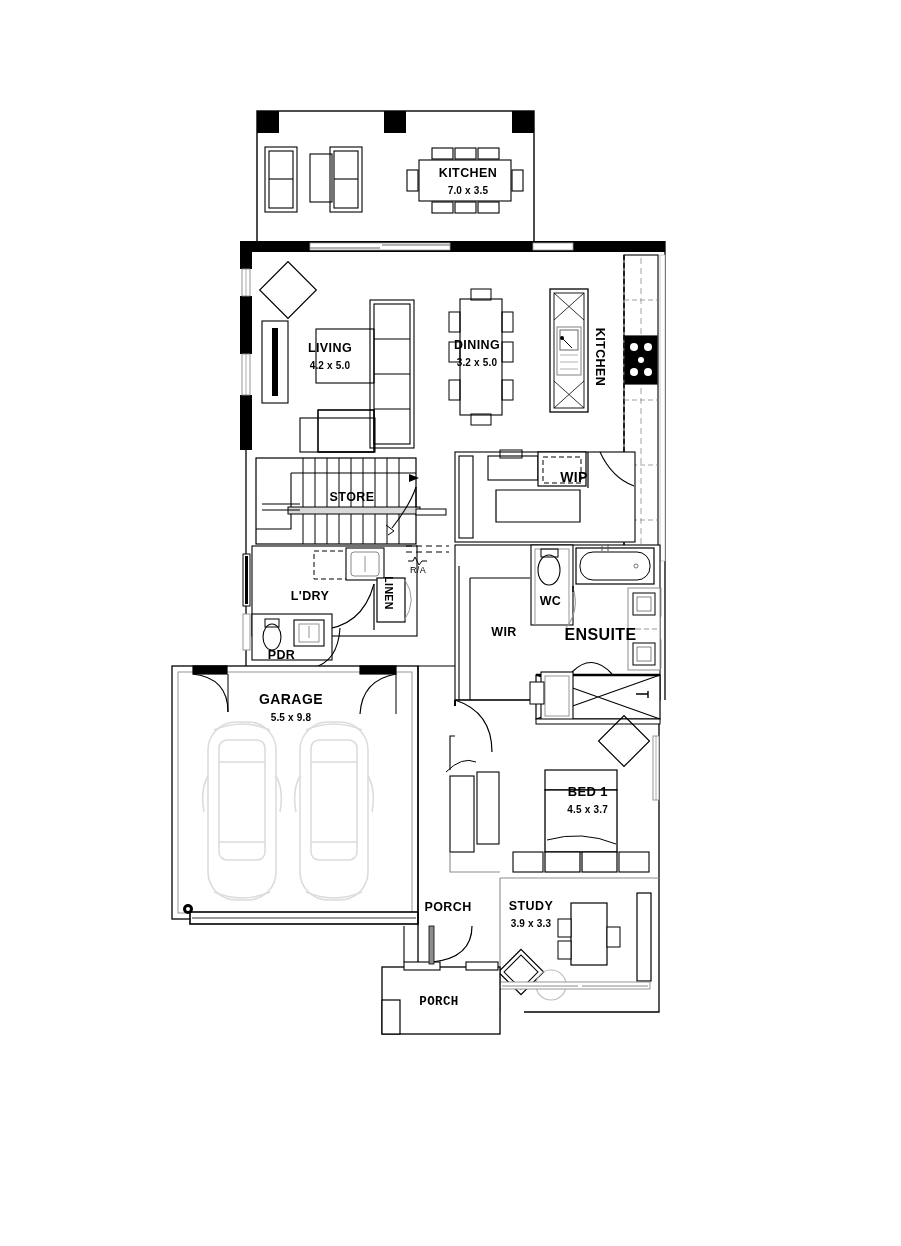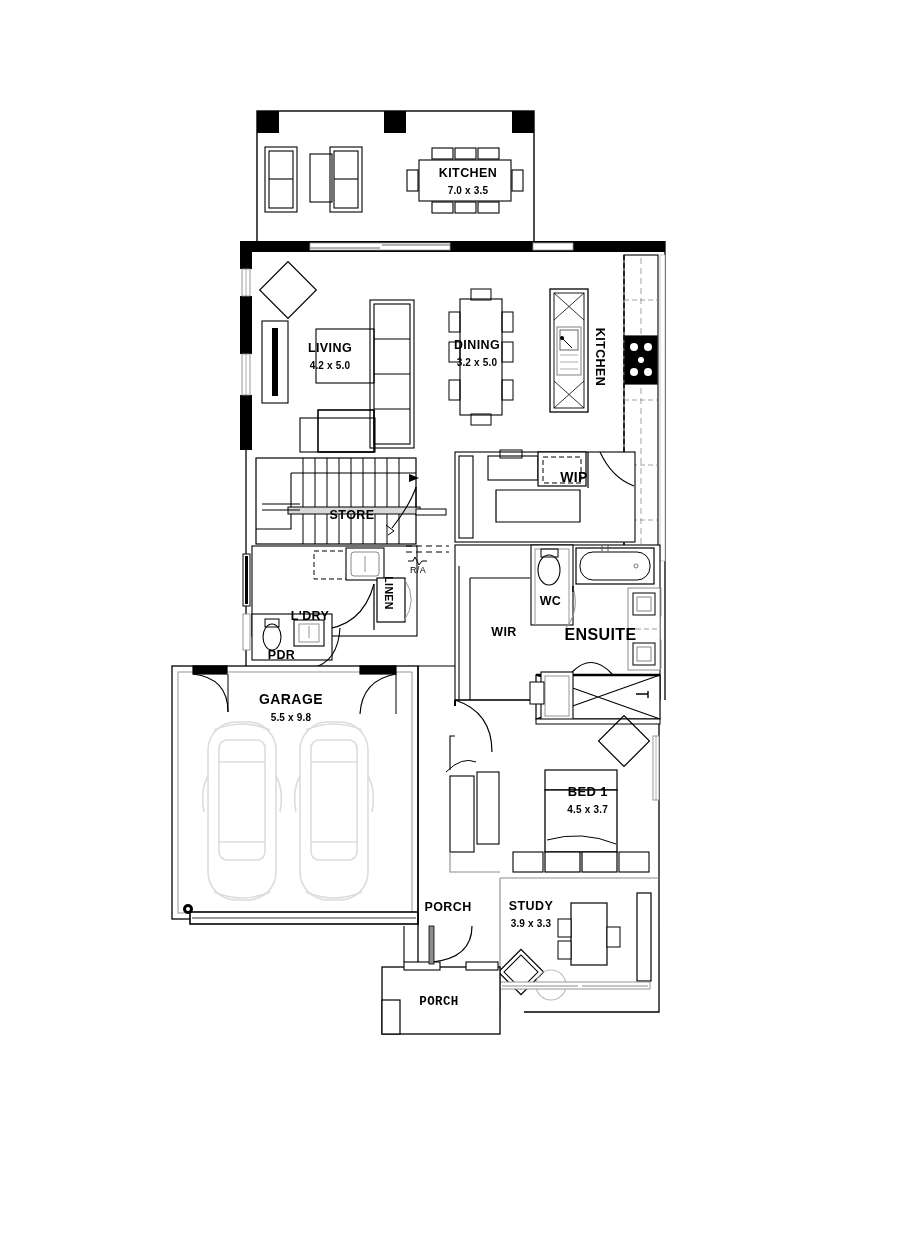--- a/index.html
+++ b/index.html
@@ -363,29 +363,29 @@
 
 <div class="lbl" style="left:447px;top:338px;width:60px;font-size:12.5px;">
   <span class="nm">DINING</span>
   <span class="dim">3.2 x 5.0</span>
 </div>
 
 <div class="lbl rot" style="left:570px;top:350px;width:60px;font-size:12.5px;transform:rotate(90deg);">
   <span class="nm">KITCHEN</span>
 </div>
 
-<div class="lbl" style="left:322px;top:508px;width:60px;font-size:12.5px;">
+<div class="lbl" style="left:322px;top:490px;width:60px;font-size:12.5px;">
   <span class="nm">STORE</span>
 </div>
 
 <div class="lbl" style="left:544px;top:469px;width:60px;font-size:14px;">
   <span class="nm">WIP</span>
 </div>
 
-<div class="lbl" style="left:280px;top:589px;width:60px;font-size:12.5px;margin-top:20px;">
+<div class="lbl" style="left:280px;top:589px;width:60px;font-size:12.5px;">
   <span class="nm">L'DRY</span>
 </div>
 
 <div class="lbl rot" style="left:359px;top:587px;width:60px;font-size:10.5px;transform:rotate(90deg);">
   <span class="nm">LINEN</span>
 </div>
 
 <div class="lbl" style="left:398px;top:565px;width:40px;font-size:9px;font-weight:normal;">
   <span class="nm">R/A</span>
 </div>

